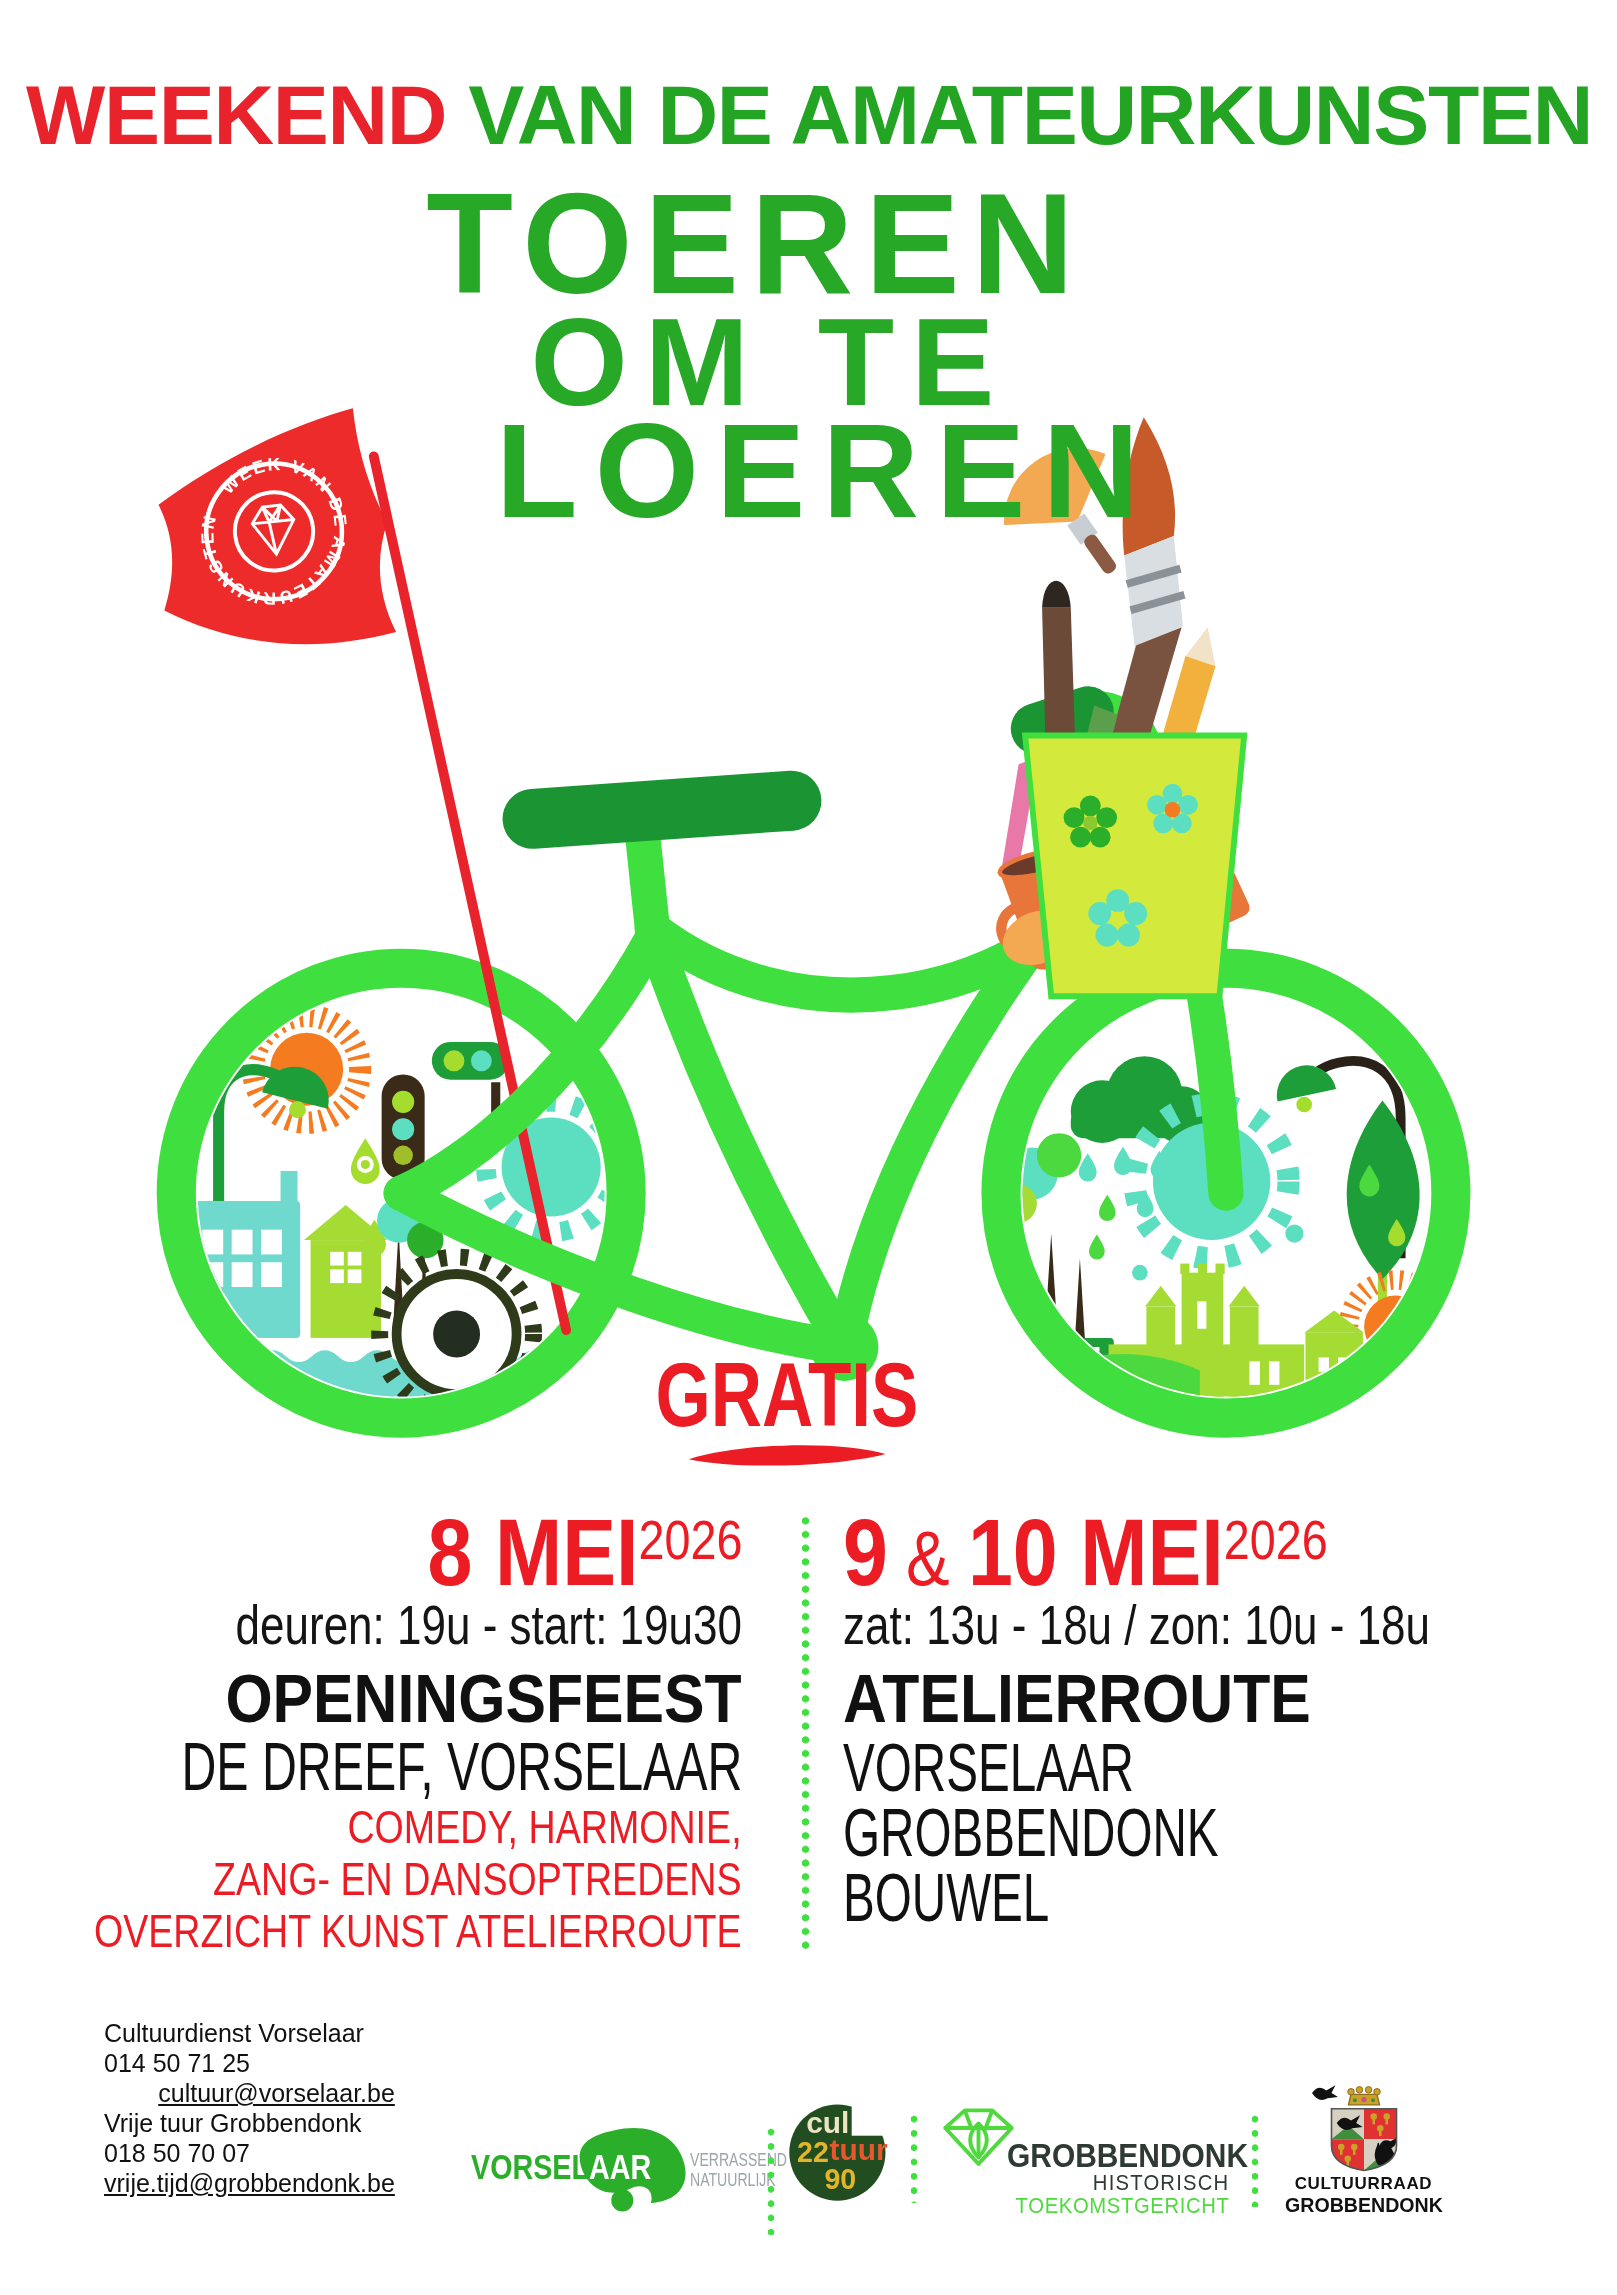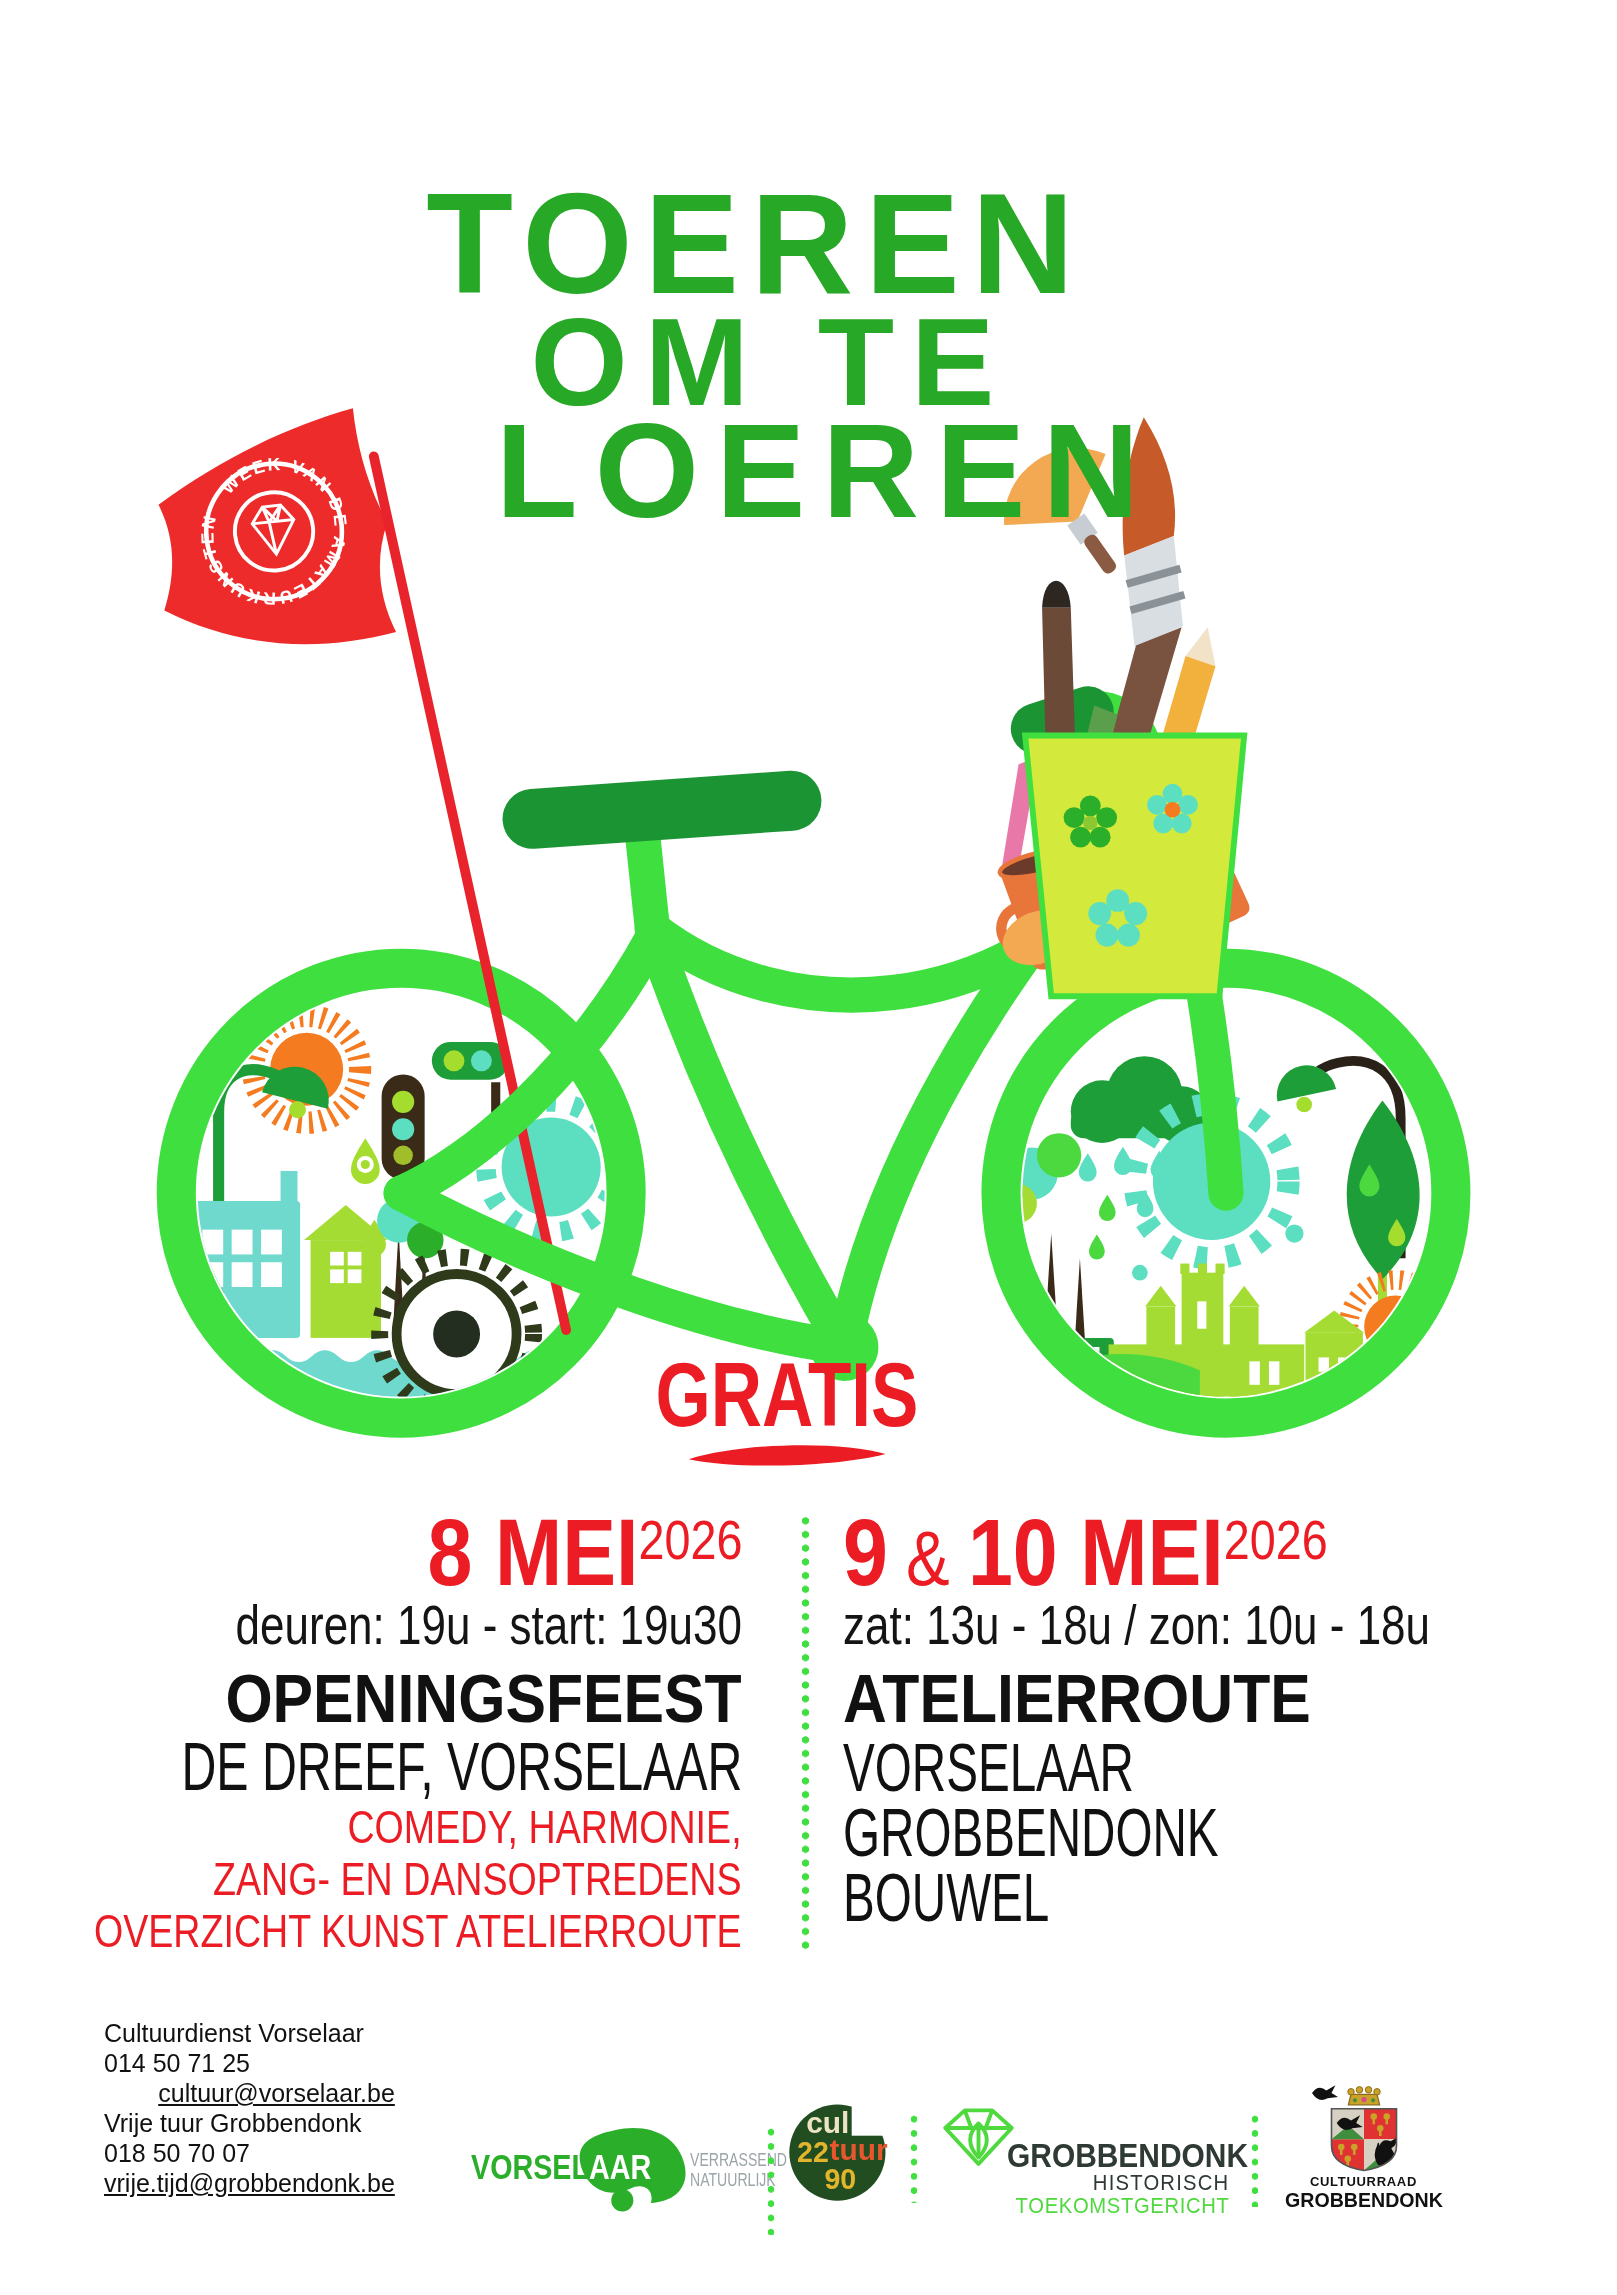--- a/index.html
+++ b/index.html
@@ -58,21 +58,21 @@
   .vtag{top:26px;left:219px;font-size:17.6px;color:#9BA5A8;line-height:19.6px;
         transform:scaleX(.80);transform-origin:0 0;z-index:2;}
   .grob{top:2105px;left:940px;width:293px;height:111px;}
   .gname{top:33px;left:67px;font-size:34px;font-weight:bold;color:#2E3A33;
          transform:scaleX(.88);transform-origin:0 0;line-height:1;}
   .gsub1{top:67px;right:3.9px;font-size:22px;color:#2E3A33;letter-spacing:1.3px;
          transform:scaleX(.92);transform-origin:100% 0;line-height:1;}
   .gsub2{top:90px;right:3.9px;font-size:22px;color:#4FD93F;letter-spacing:0.7px;
          transform:scaleX(.92);transform-origin:100% 0;line-height:1;}
   .craad{top:2084px;left:1285px;width:157px;text-align:center;color:#111;}
-  .craad .l1{font-size:13px;font-weight:600;letter-spacing:0.7px;line-height:1.1;text-align:center;}
+  .craad .l1{font-size:17px;font-weight:600;letter-spacing:0.7px;line-height:1.1;text-align:center;}
   .craad .l2{font-size:19.6px;font-weight:800;line-height:1.15;}
 </style>
 </head>
 <body>
 
 <div class="poster">
 
   <svg class="abs" style="left:0;top:0;z-index:1;" width="1618" height="2295" viewBox="0 0 2481 3520">
     <defs>
       <clipPath id="clipL">
@@ -334,20 +334,23 @@
         <use href="#flower" xlink:href="#flower" transform="translate(1798,1242) scale(.95)" fill="#5CDEC1"></use>
         <circle cx="1798" cy="1242" r="12" fill="#F47B20"></circle>
         <use href="#flower" xlink:href="#flower" transform="translate(1714,1410) scale(1.1)" fill="#5CDEC1"></use>
         <circle cx="1714" cy="1410" r="12" fill="#D3E93C"></circle>
       </g>
     </g>
 
     <path d="M 1056,2238 C 1140,2212 1290,2210 1358,2230 C 1280,2250 1130,2254 1056,2238 Z" fill="#EC1C24"></path>
   </svg>
 
+  <div class="abs hdr nw" style="z-index:3;">
+    <span class="red">WEEKEND</span><span class="grn">&nbsp;</span><span class="grn">VAN DE AMATEURKUNSTEN</span>
+  </div>
 
   <div class="abs ttl t1 nw" style="z-index:3;">TOEREN</div>
   <div class="abs ttl t2 nw" style="z-index:3;">OM TE</div>
   <div class="abs ttl t3 nw" style="z-index:3;margin-left:10px;">LOEREN</div>
 
   <div class="abs gratis nw" style="z-index:3;">GRATIS</div>
 
   <div class="abs dateline evL nw" style="z-index:3;">
     <span class="big">8 MEI</span><span class="yr">2026</span>
   </div>

